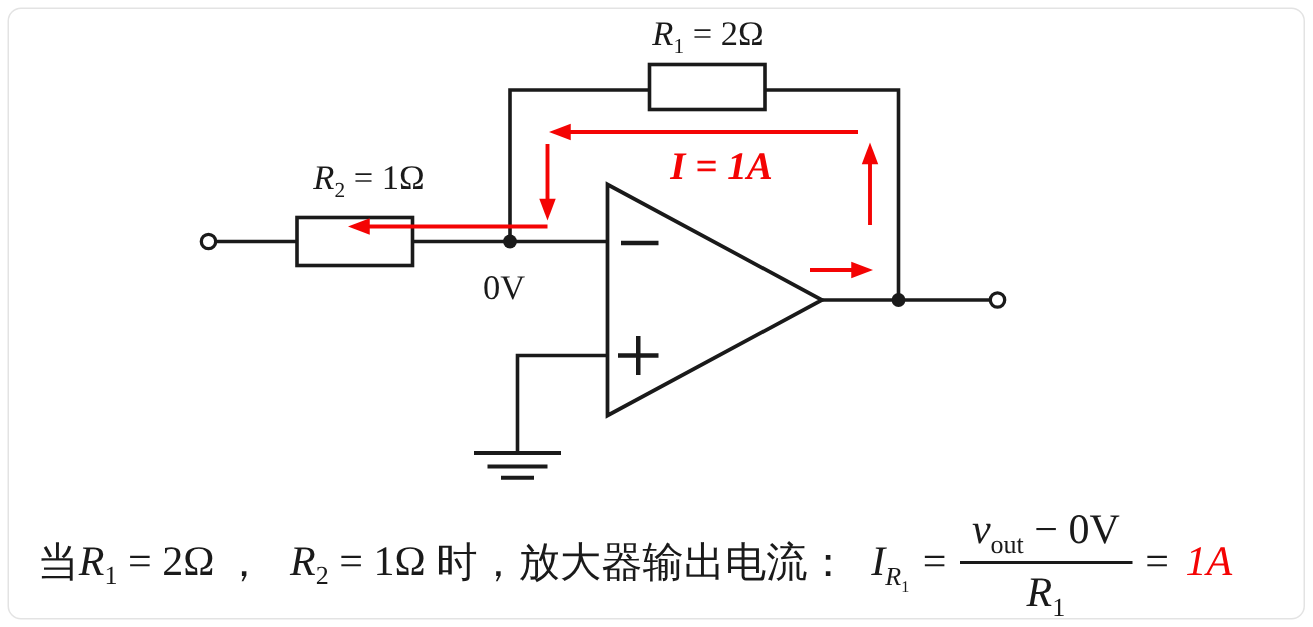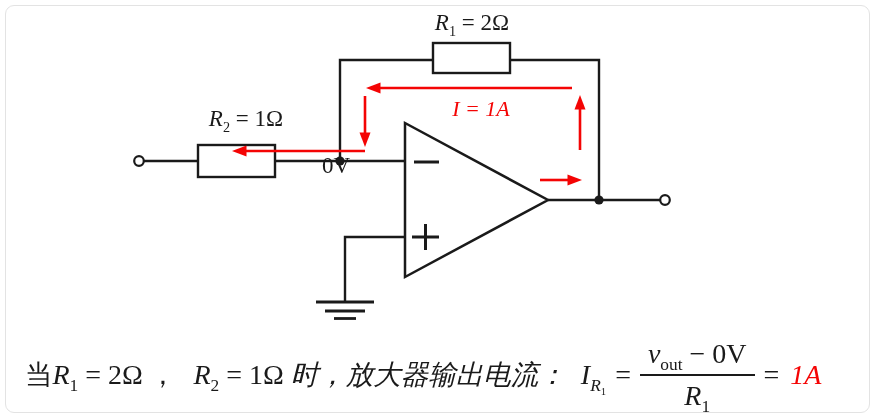--- a/index.html
+++ b/index.html
@@ -26,24 +26,24 @@
   }
   .cjk { font-family:"Liberation Sans","DejaVu Sans",sans-serif; font-size:27.5px; }
   .math { font-family:"Liberation Serif", serif; font-size:28px; }
   .math i { font-style:italic; }
   .eq { margin:0 9px; }
   .frac { display:inline-flex; flex-direction:column; align-items:center; vertical-align:middle; }
   .frac .fnum { padding:0 8px 4px; border-bottom:2.5px solid #1a1a1a; }
   .frac .fden { padding-top:4px; }
   .gap-comma { margin-left:6px; }
   .gap-r2 { margin-left:17px; }
-  .gap-suffix { margin-left:7px;font-style:italic; }
+  .gap-suffix { margin-left:7px; }
   .gap-formula { margin-left:15px; }
   .result { margin-left:2px; font-weight:500; }
-  .current-lbl { font-weight:400; font-size:22px; }
+  .current-lbl { font-weight:700; font-size:26px; }
 </style>
 </head>
 <body>
 
 <div class="stage">
 
   <svg class="circuit" width="875" height="418" viewBox="0 0 875 418">
 
     <g stroke="#1a1a1a" stroke-width="2.4" fill="none">
       <path d="M144 161 H405"></path>
@@ -90,21 +90,21 @@
   <div class="mlabel center" style="left:472px; top:11px;">
     <i>R</i><sub>1</sub><span> = 2Ω</span>
   </div>
 
   <div class="mlabel center" style="left:246px; top:107px;">
     <i>R</i><sub>2</sub><span> = 1Ω</span>
   </div>
 
 
 
-  <div class="mlabel center" style="left:336px; top:154px;">
+  <div class="mlabel center" style="left:336px; top:180px;">
     <span>0V</span>
   </div>
 
   <div class="mlabel center red current-lbl" style="left:481px; top:98px;">
     <i>I = 1A</i>
   </div>
 
   <div class="caption">
     <span class="cjk">当</span>
     <span class="math"><i>R</i><sub>1</sub><span> = 2Ω</span></span>

